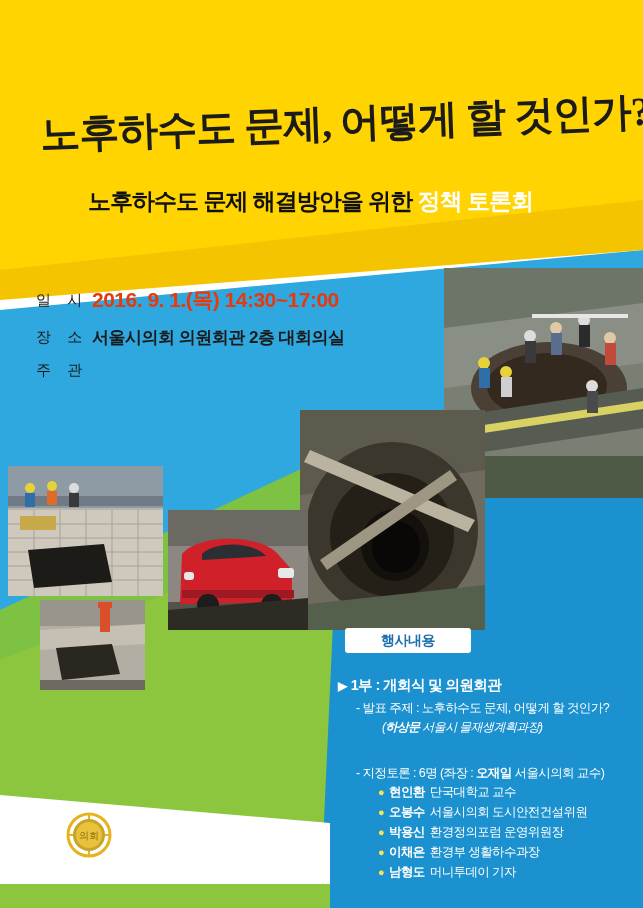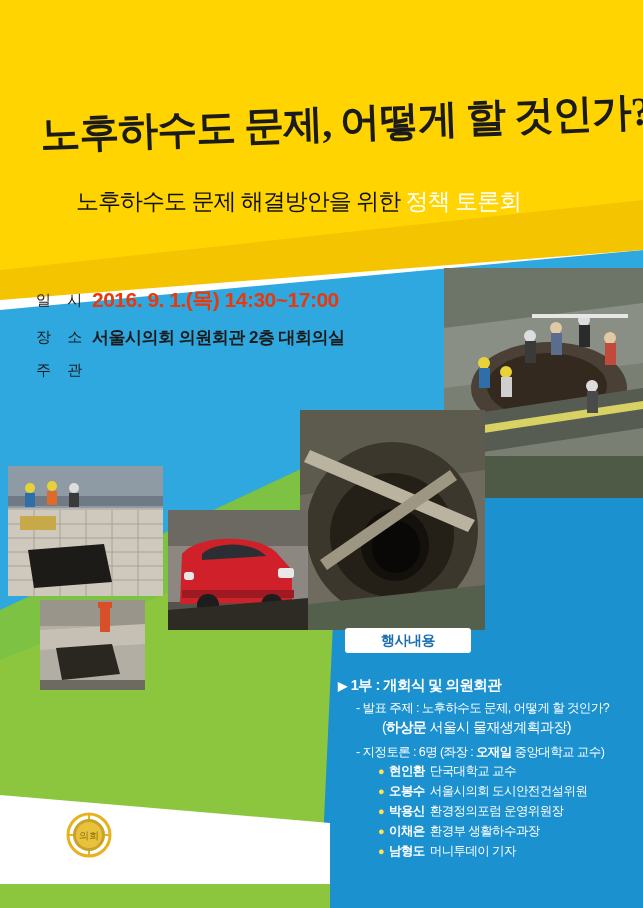--- a/index.html
+++ b/index.html
@@ -94,23 +94,23 @@
     font-family: "Liberation Serif", serif;
     font-size: 40px;
     font-weight: bold;
     color: #1b1b1b;
     letter-spacing: -1px;
     transform: rotate(-2.2deg);
     white-space: nowrap;
   }
   .subhead {
     position: absolute;
-    left: 76px; top: 186px;
+    left: 88px; top: 186px;
     font-size: 23px;
-    font-weight: normal;
+    font-weight: bold;
     color: #111111;
     letter-spacing: -1px;
     white-space: nowrap;
   }
   .subhead .accent {
     color: #ffffff;
   }
 
   
   .info {
@@ -188,25 +188,26 @@
   .prog-head .tri { color: #ffffff; margin-right: 4px; font-size: 12px; }
   .prog-sub {
     font-size: 12.5px;
     letter-spacing: -0.6px;
     margin-left: 18px;
     margin-bottom: 2px;
     white-space: nowrap;
   }
   .prog-sub .dash { margin-right: 3px; }
   .prog-note {
-    font-size: 14px;
+    font-size: 12px;
     letter-spacing: -0.6px;
     margin-left: 44px;
-    margin-bottom: 0;
-    white-space: nowrap;
+    margin-bottom: 22px;
+    white-space: nowrap;
+    font-style: italic;
   }
   .prog-note b { font-weight: bold; }
   .prog-sub b { font-weight: bold; }
   .panelist {
     font-size: 12.5px;
     letter-spacing: -0.6px;
     margin-left: 40px;
     margin-bottom: 3px;
     white-space: nowrap;
   }
@@ -391,21 +392,21 @@
     <div class="prog-sub">
       <span class="dash">-</span><span>발표 주제 : 노후하수도 문제, 어떻게 할 것인가?</span>
     </div>
     <div class="prog-note">
       (<b>하상문</b><span> 서울시 물재생계획과장</span>)
     </div>
 
     <div class="spacer6"></div>
 
     <div class="prog-sub">
-      <span class="dash">-</span><span>지정토론 : 6명 (좌장 : </span><b>오재일</b><span> 중앙대학교 교수)</span>
+      <span class="dash">-</span><span>지정토론 : 6명 (좌장 : </span><b>오재일</b><span> 서울시의회 교수)</span>
     </div>
 
     <div class="panelist">
       <span class="dot">●</span><span class="nm">현인환</span><span class="aff">단국대학교 교수</span>
     </div>
     <div class="panelist">
       <span class="dot">●</span><span class="nm">오봉수</span><span class="aff">서울시의회 도시안전건설위원</span>
     </div>
     <div class="panelist">
       <span class="dot">●</span><span class="nm">박용신</span><span class="aff">환경정의포럼 운영위원장</span>

